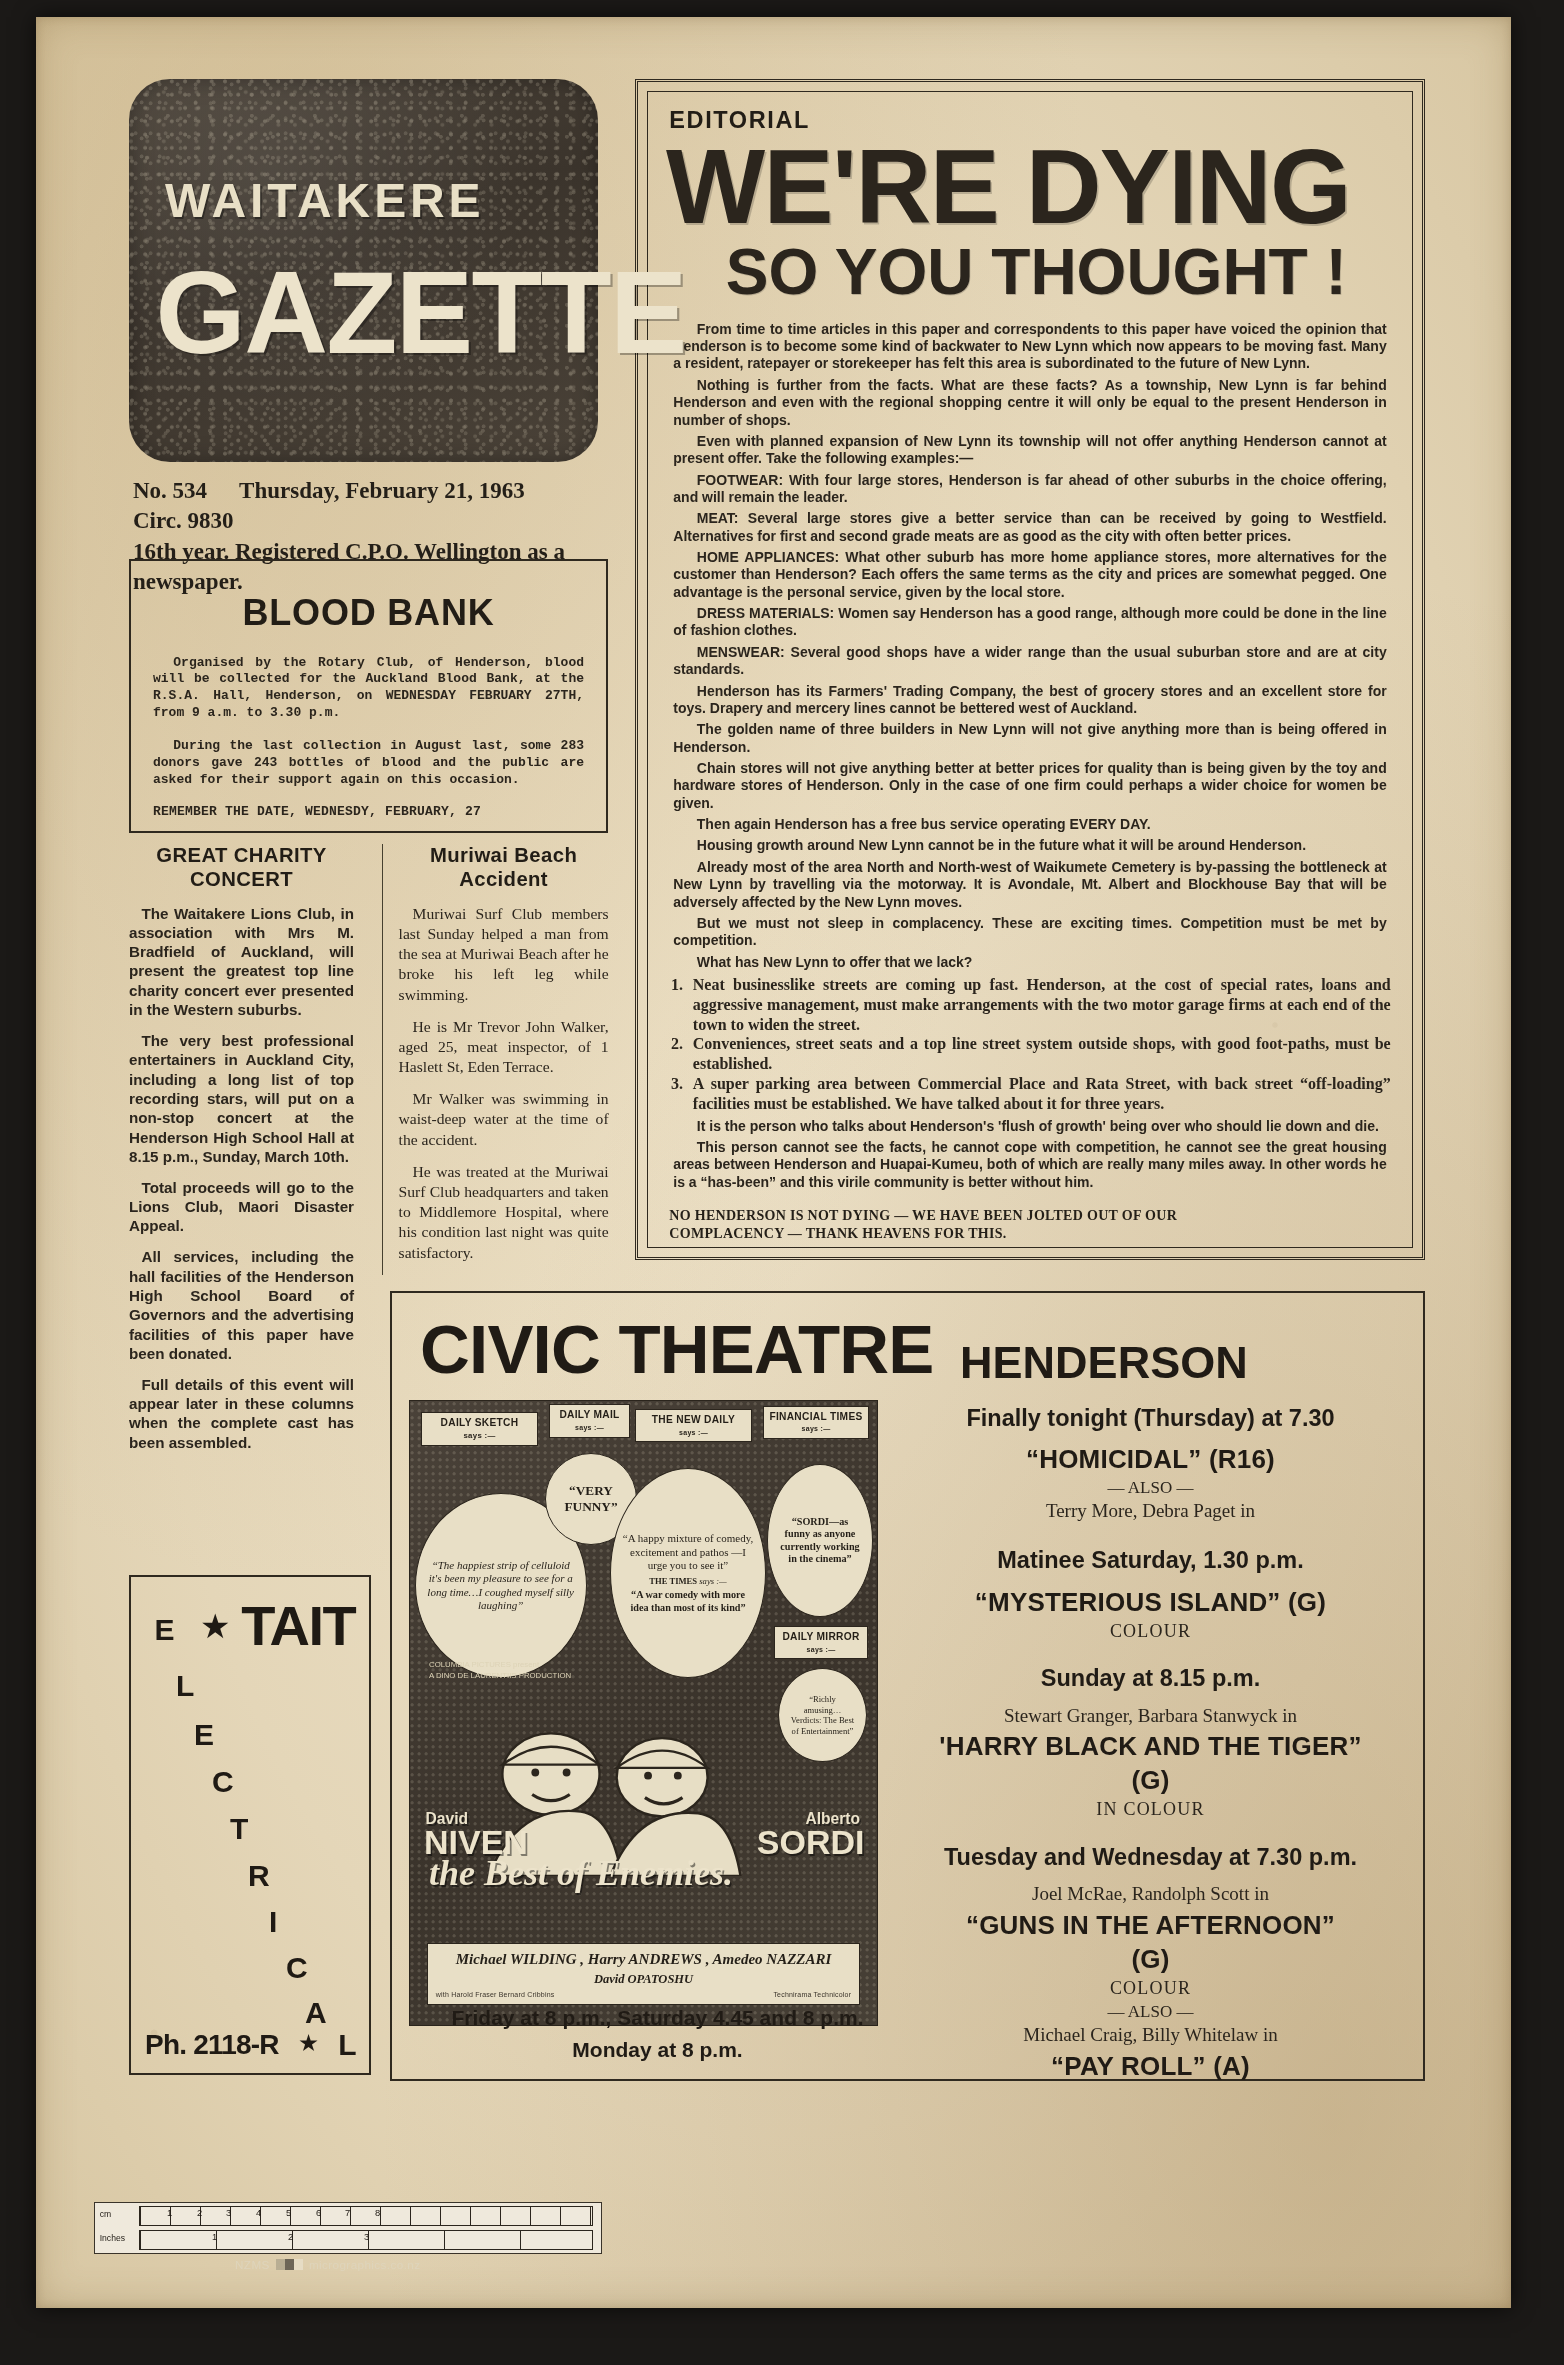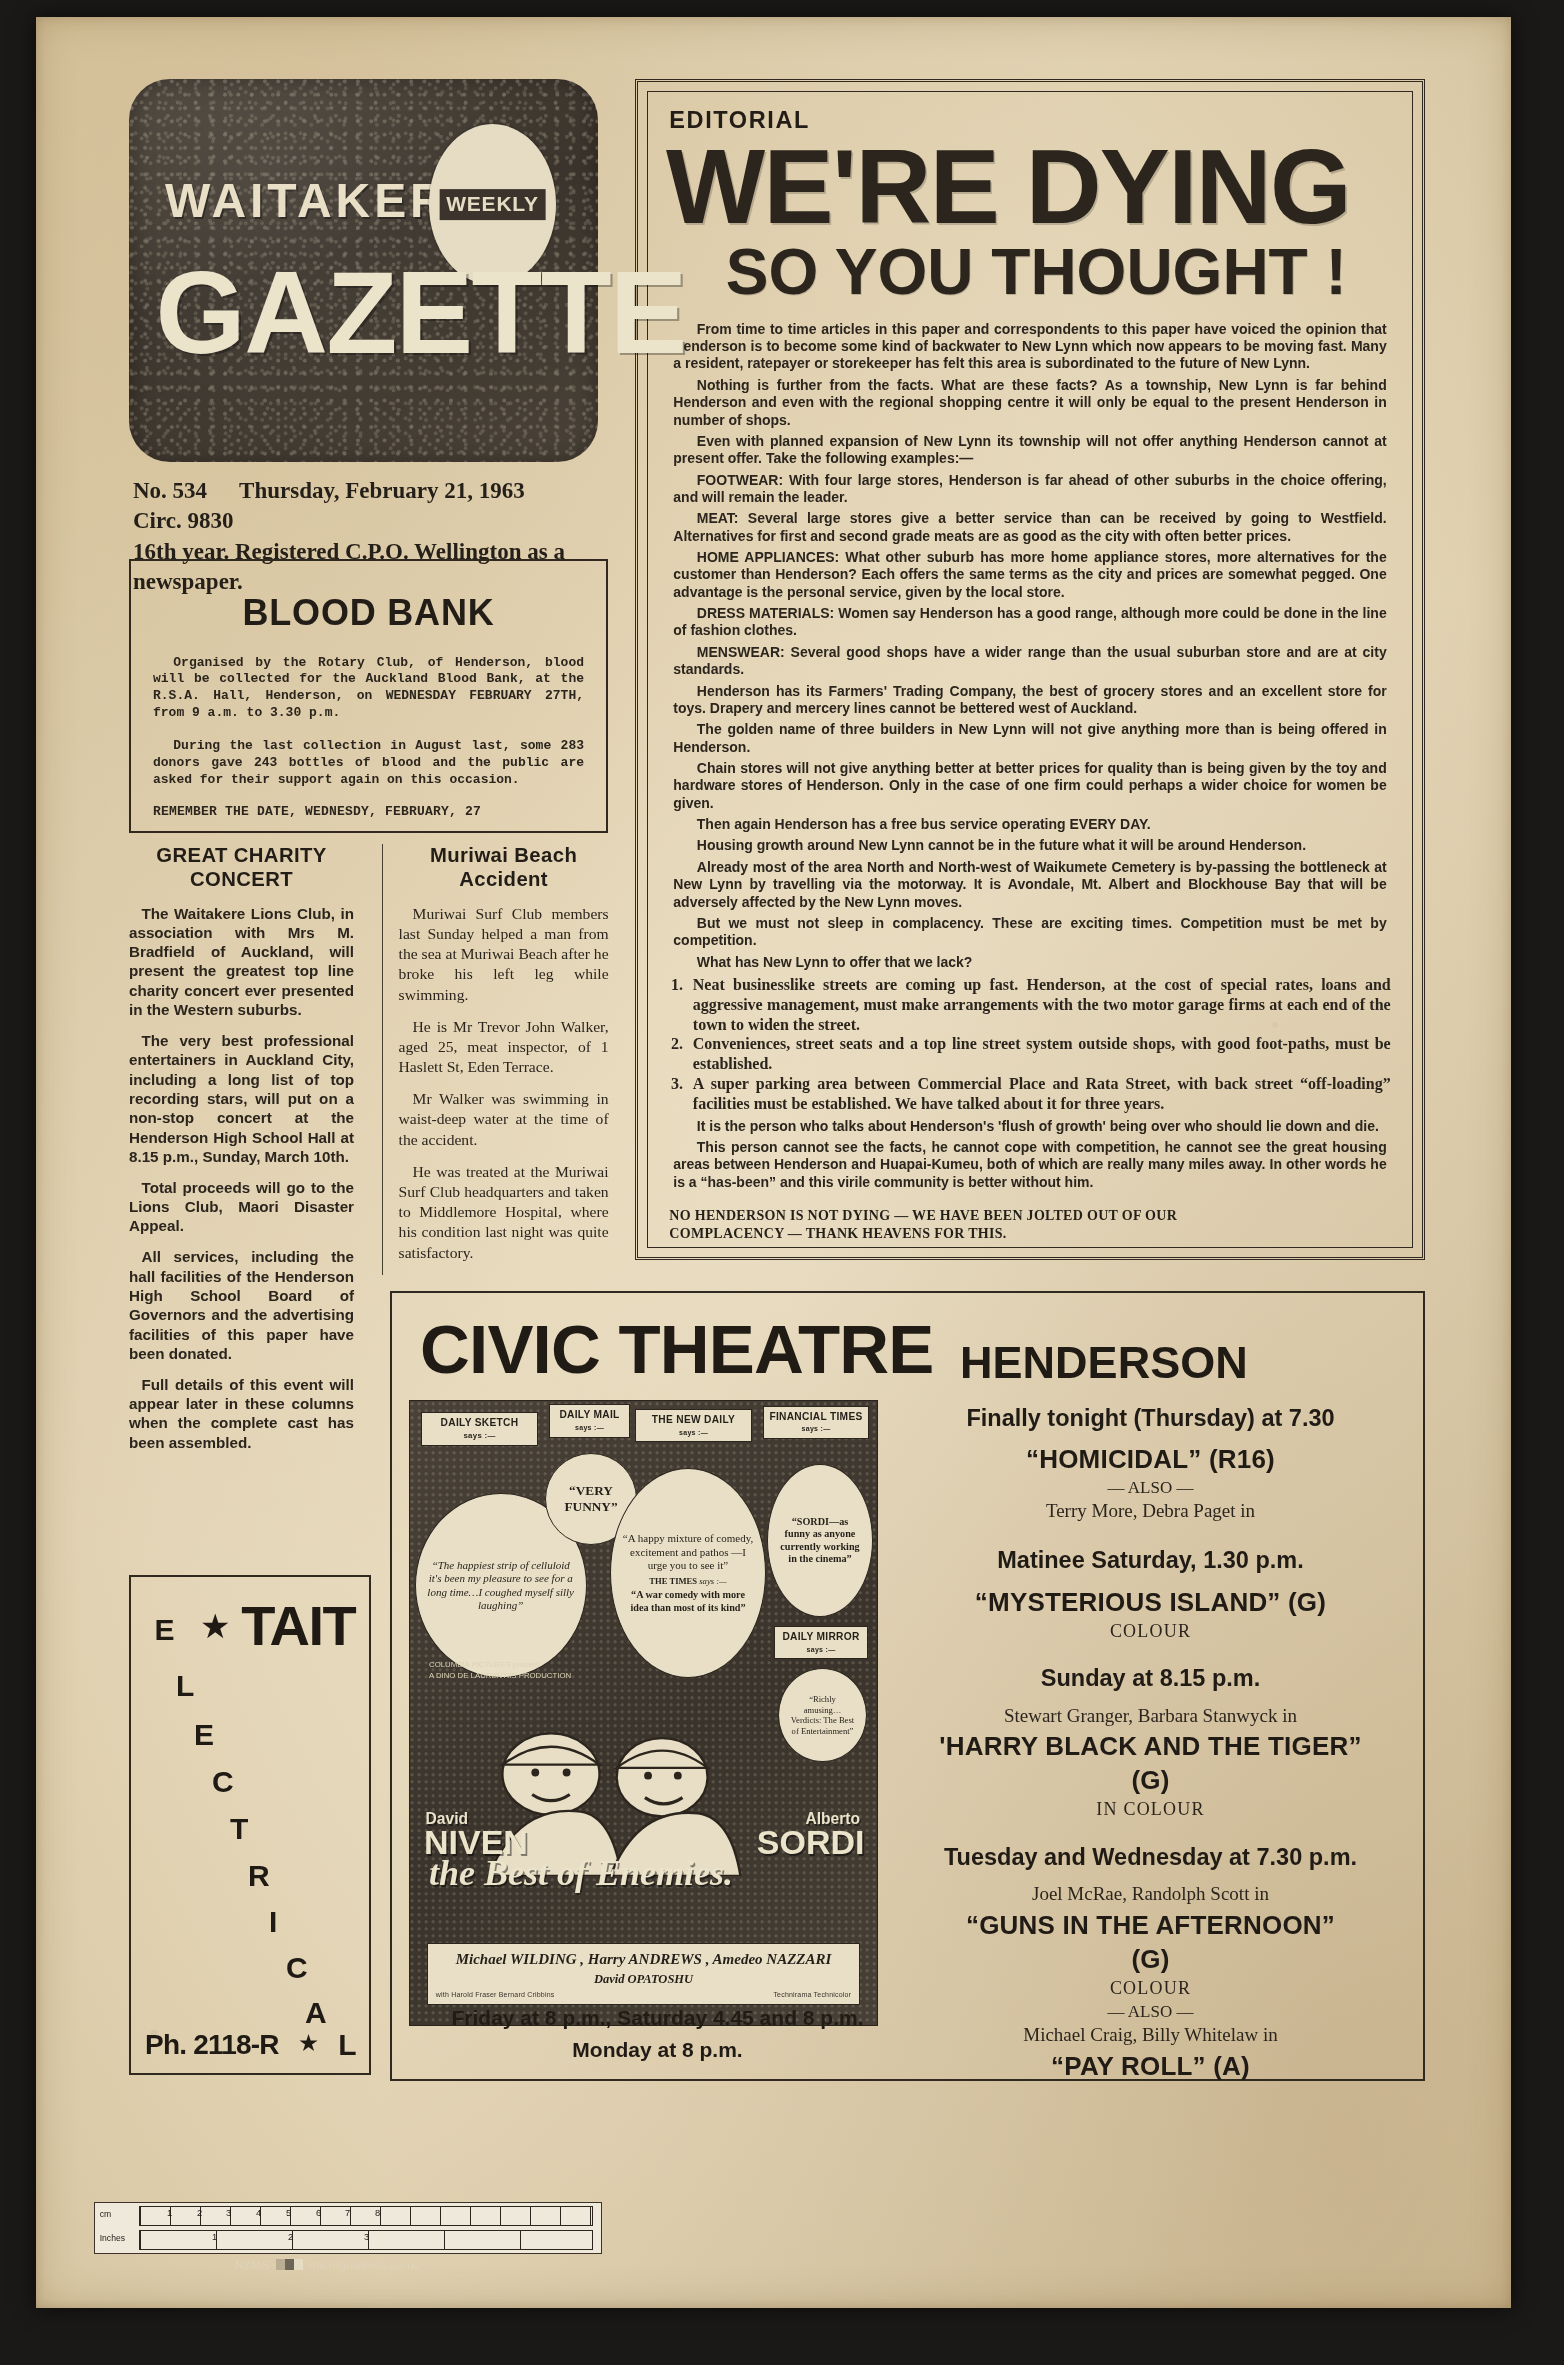--- a/index.html
+++ b/index.html
@@ -206,23 +206,20 @@
 <div id="page">
  <div id="sheet">
   <div class="grain"></div>
   <div class="edge"></div>
 
   <div id="content">
 
    <div id="masthead">
      <div class="logo-box">
        <div class="mh-top">WAITAKERE</div>
-       <div class="mh-oval">
-         <span>WEEKLY</span>
-       </div>
        <div class="mh-main">GAZETTE</div>
      </div>
    </div>
    <div id="issue-line">
      <div class="row1">
        <span>No. 534</span>
        <span>Thursday, February 21, 1963</span>
        <span>Circ. 9830</span>
      </div>
      <div class="row2">16th year.  Registered C.P.O. Wellington as a newspaper.</div>

